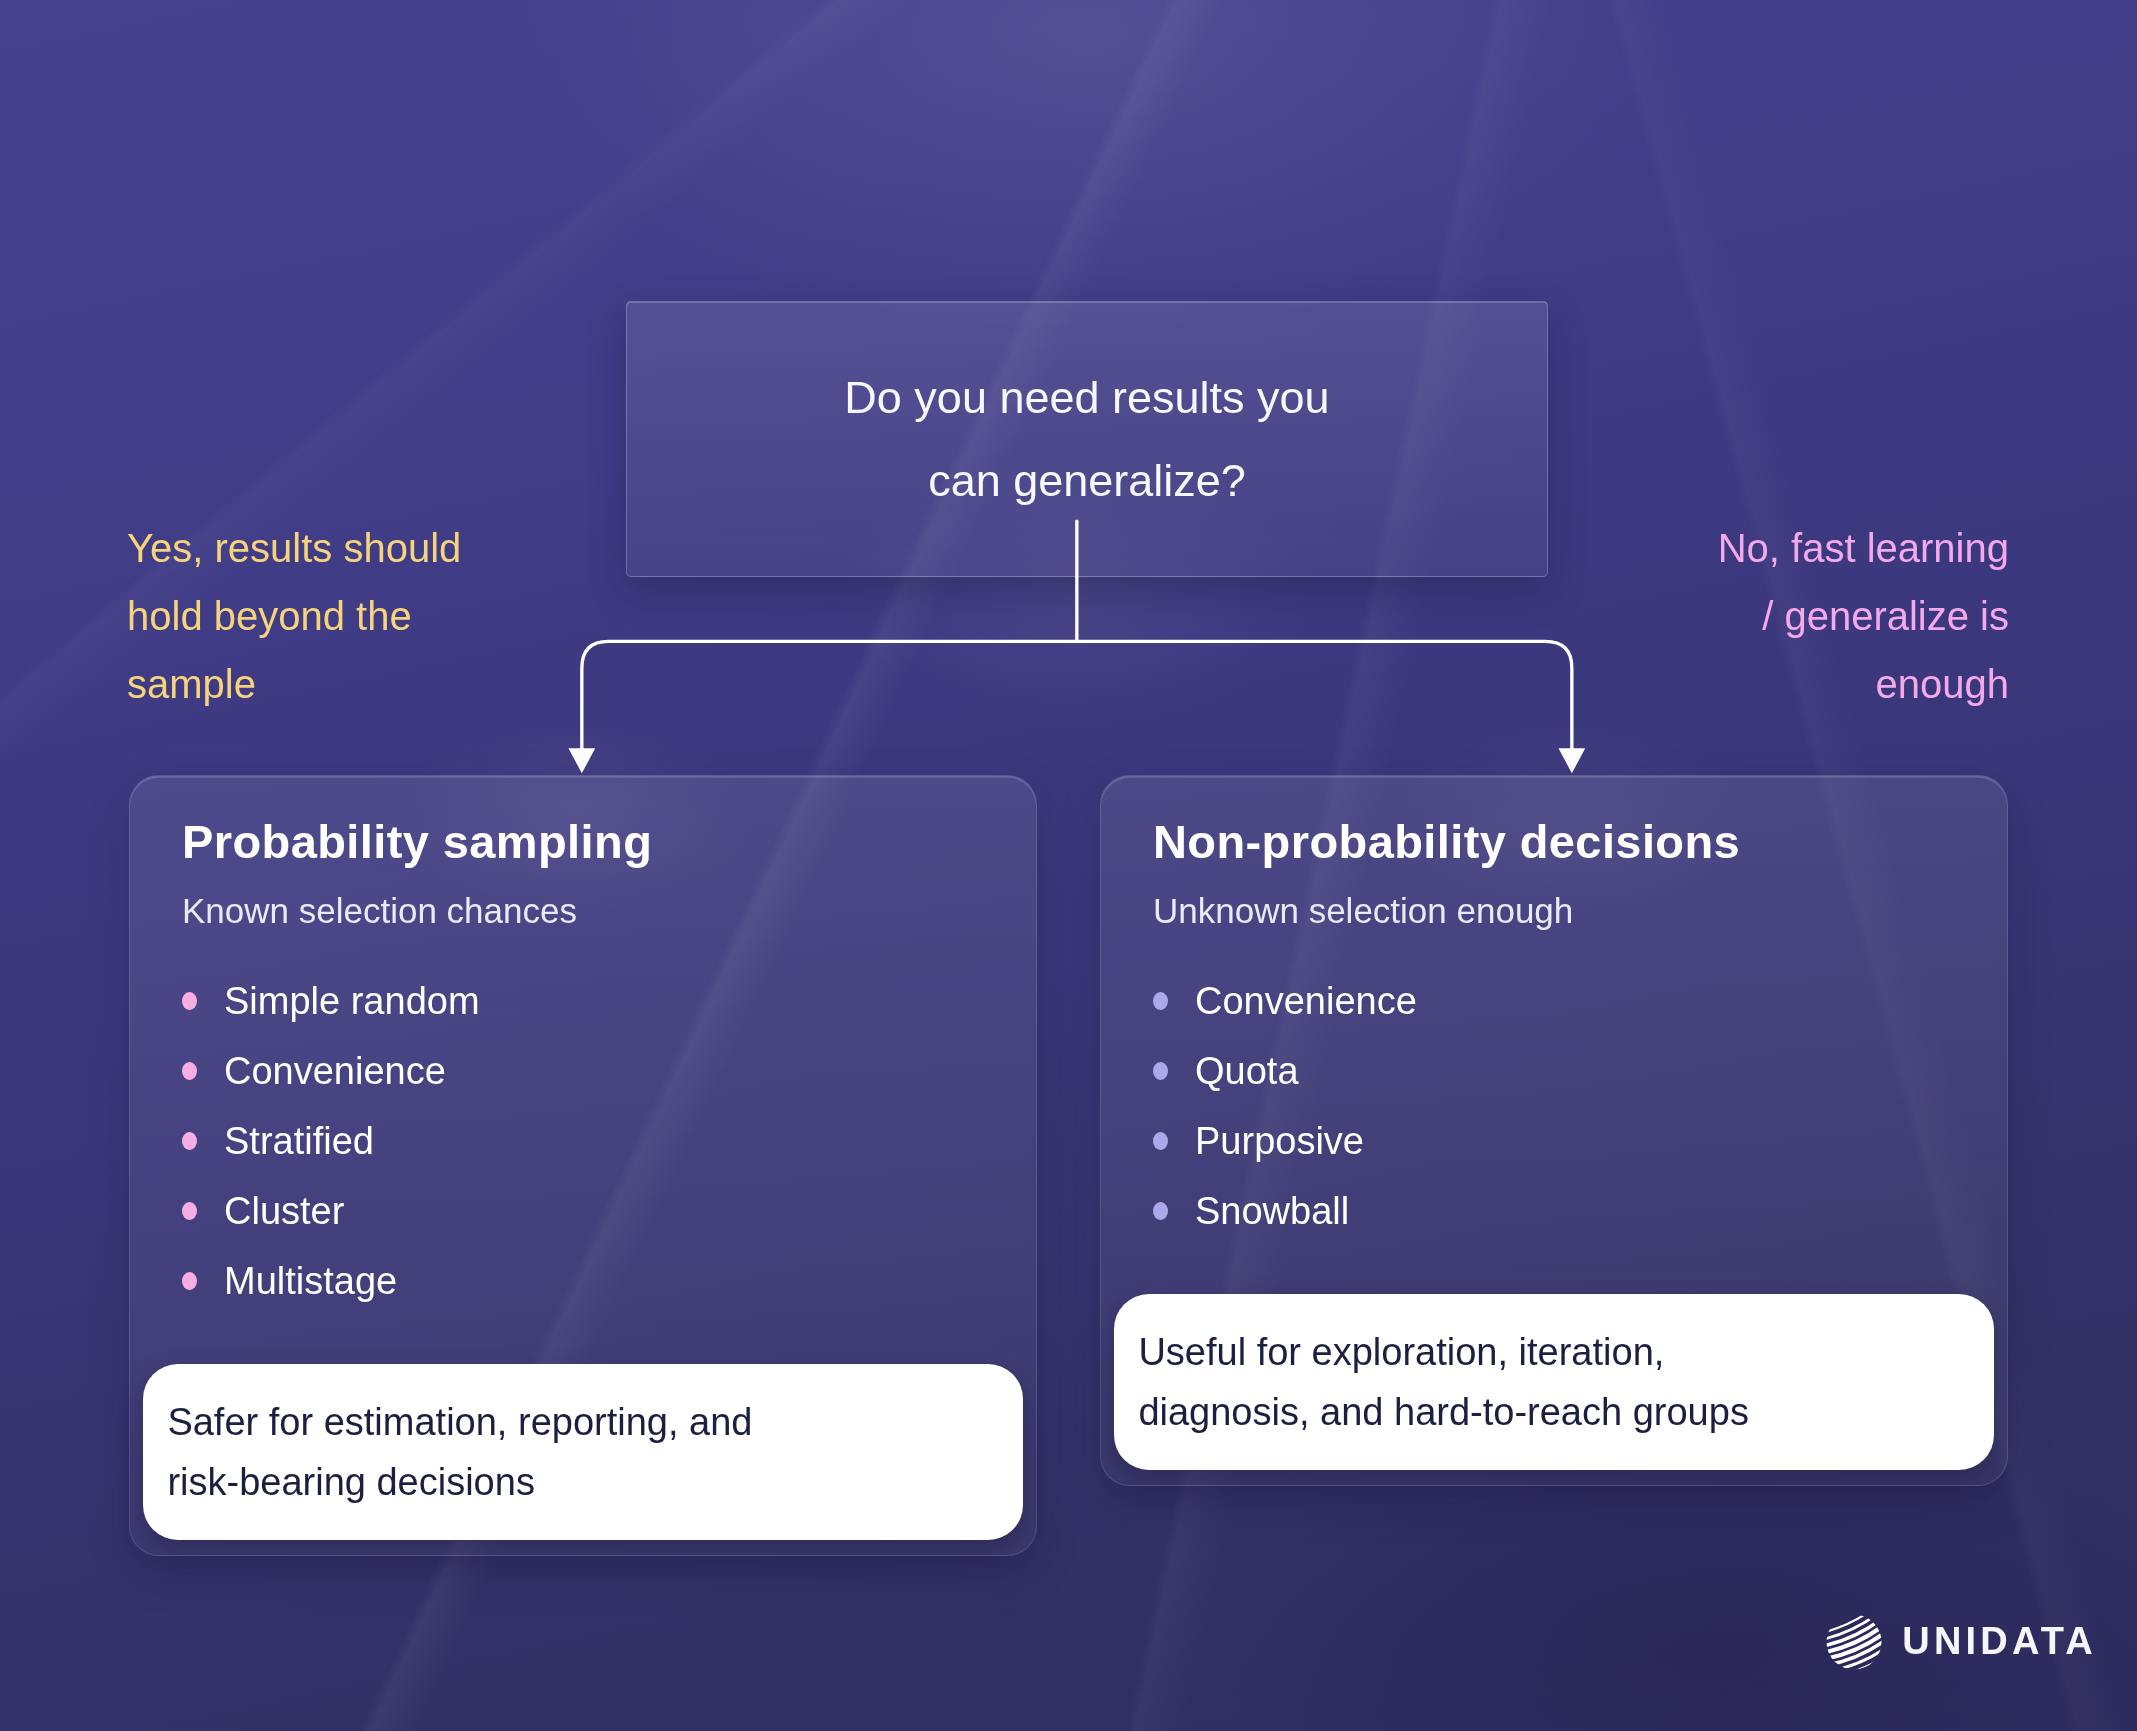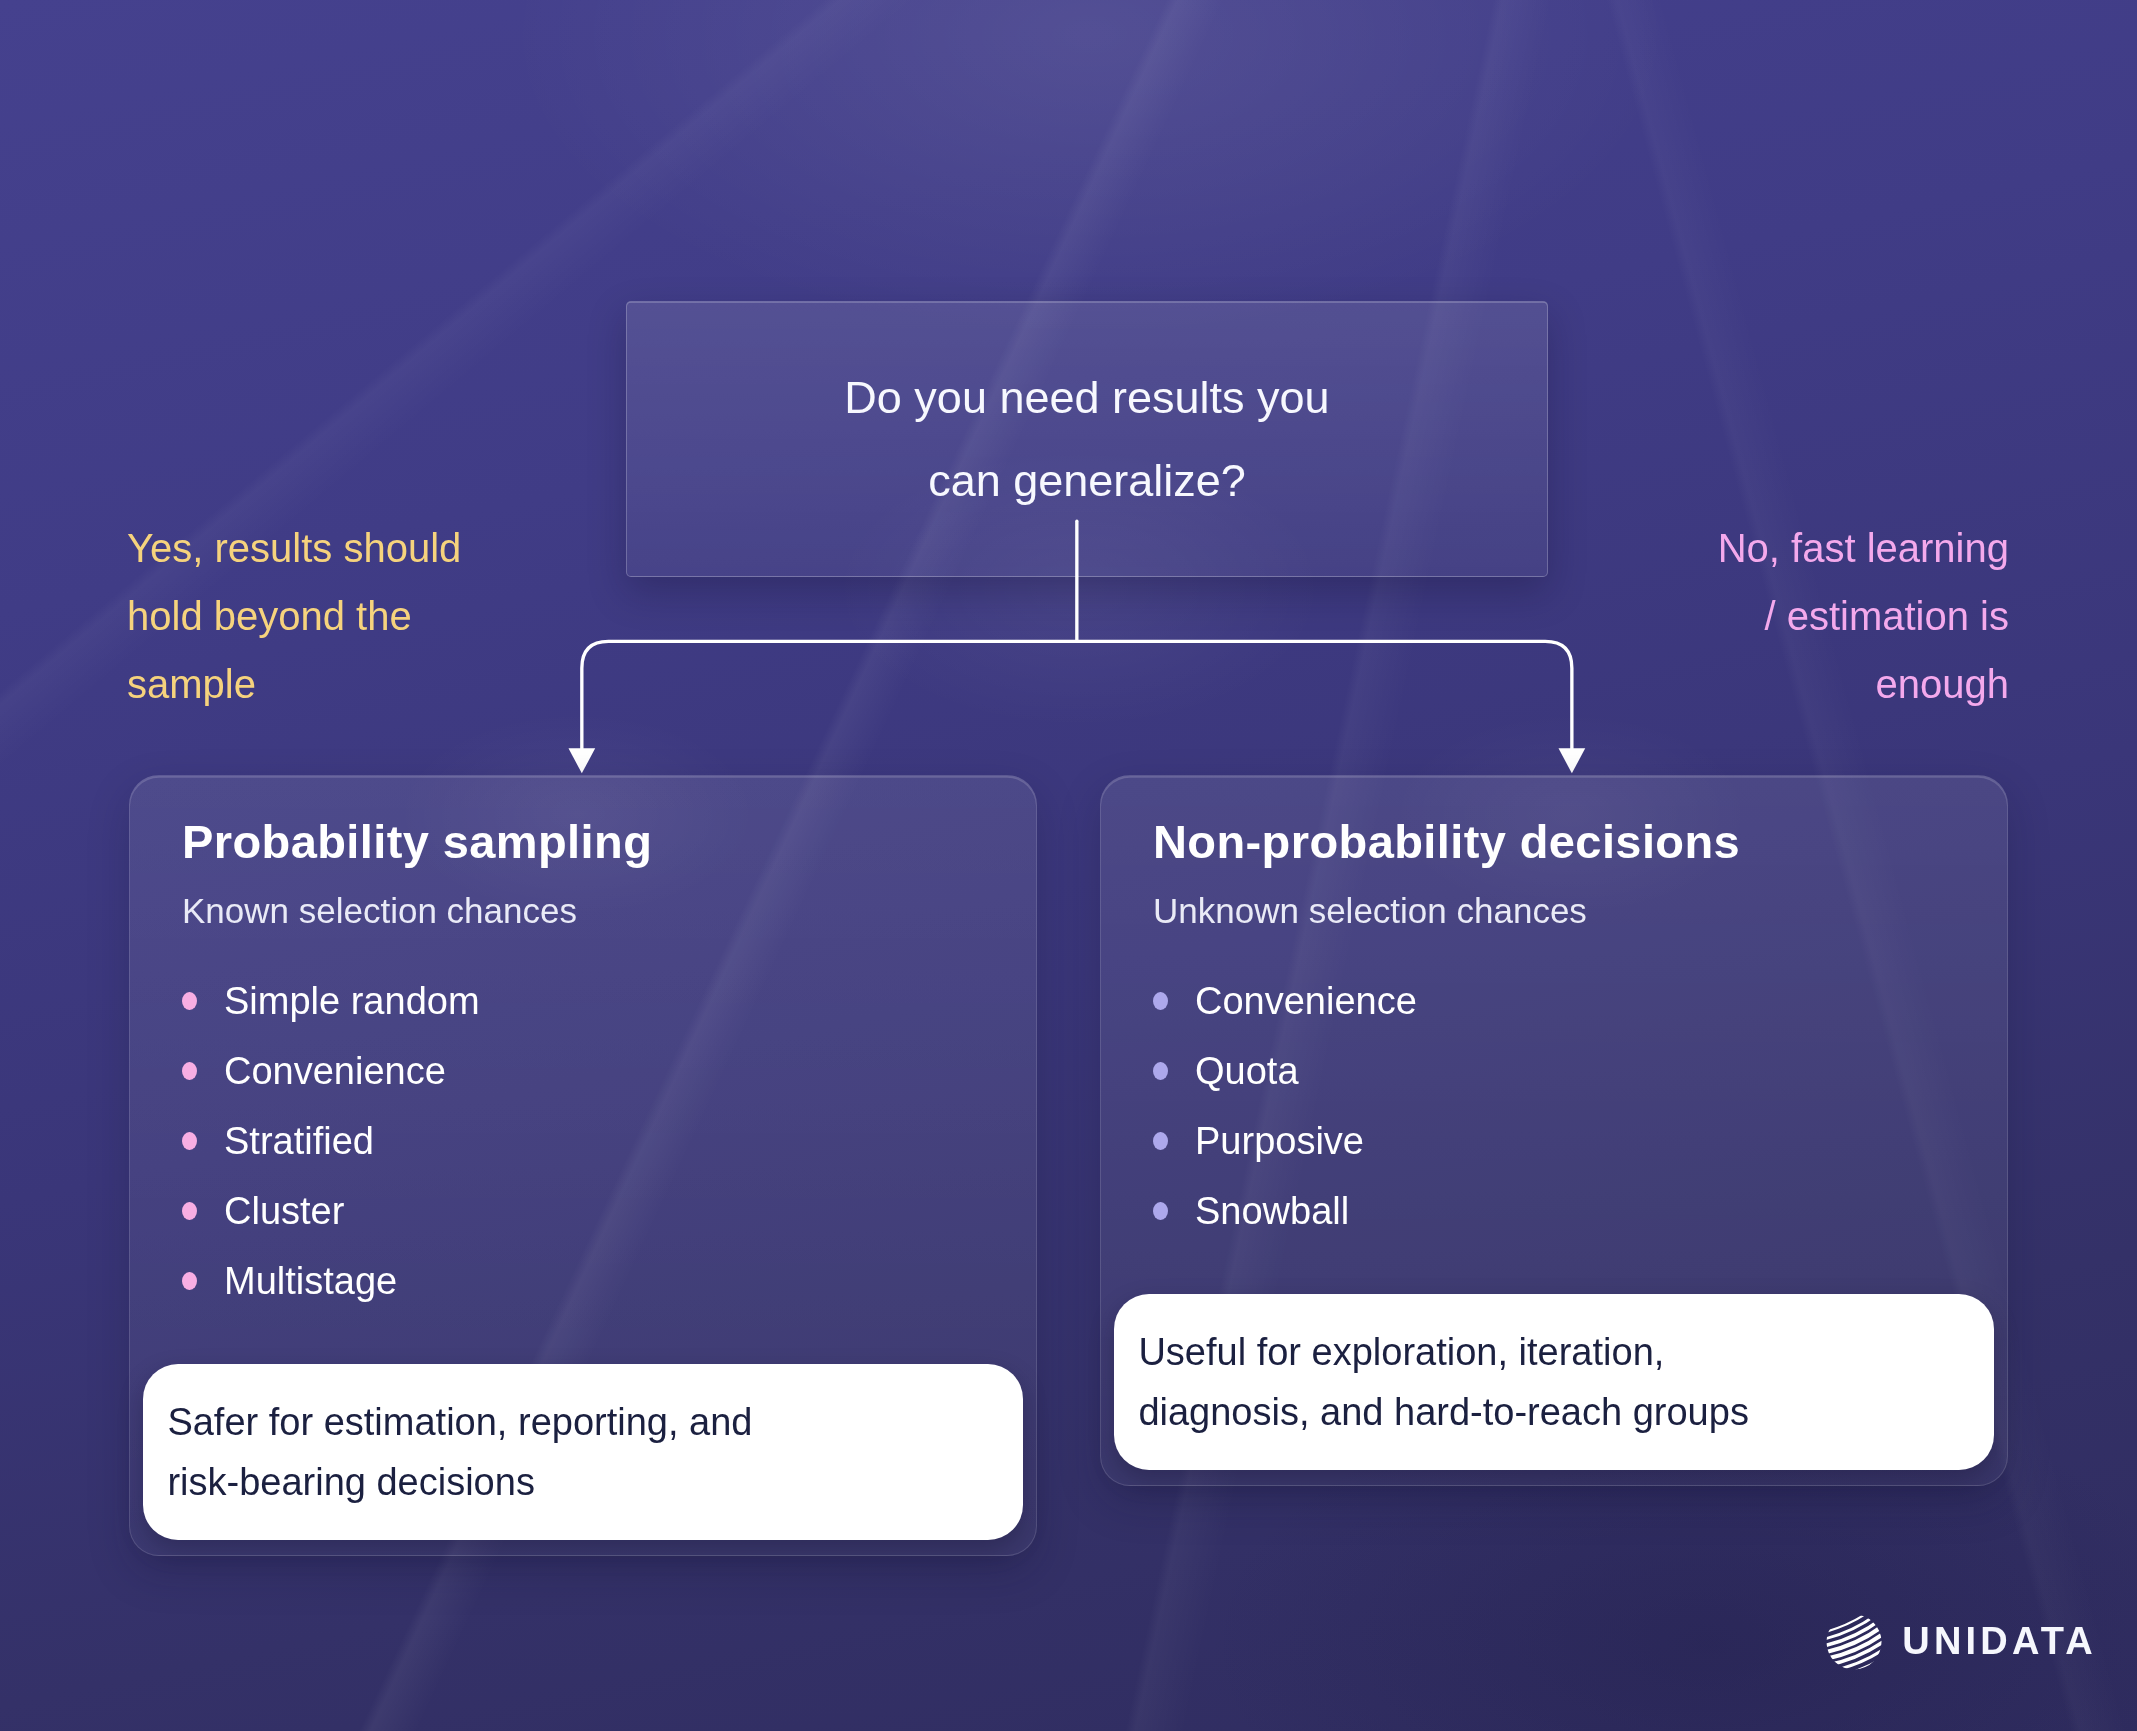--- a/index.html
+++ b/index.html
@@ -93,21 +93,21 @@
   </div>
 
   <div class="branch-label yes">
     <div>Yes, results should</div>
     <div>hold beyond the</div>
     <div>sample</div>
   </div>
 
   <div class="branch-label no">
     <div>No, fast learning</div>
-    <div>/ estimation is</div>
+    <div>/ generalize is</div>
     <div>enough</div>
   </div>
 
   <svg class="connector" width="2137" height="1732" viewBox="0 0 2560 2074" xmlns="http://www.w3.org/2000/svg">
     <path d="M1290 624 L1290 766" stroke="#ffffff" stroke-width="4" fill="none" stroke-linecap="round"></path>
     <path d="M697 898 L697 800 Q697 768 729 768 L1851 768 Q1883 768 1883 800 L1883 898" stroke="#ffffff" stroke-width="4" fill="none" stroke-linecap="round"></path>
     <path d="M681 896 L713 896 L697 926 Z" fill="#ffffff"></path>
     <path d="M1867 896 L1899 896 L1883 926 Z" fill="#ffffff"></path>
   </svg>
 
@@ -137,21 +137,21 @@
         </li>
     </ul>
     <div class="note">
       <div>Safer for estimation, reporting, and</div>
       <div>risk-bearing decisions</div>
     </div>
   </div>
 
   <div class="card right">
     <h2 class="card-title">Non-probability decisions</h2>
-    <p class="card-subtitle">Unknown selection chances</p>
+    <p class="card-subtitle">Unknown selection enough</p>
     <ul class="bullets">
       <li>
           <span class="dot"></span>
           <span>Convenience</span>
         </li>
       <li>
           <span class="dot"></span>
           <span>Quota</span>
         </li>
       <li>

